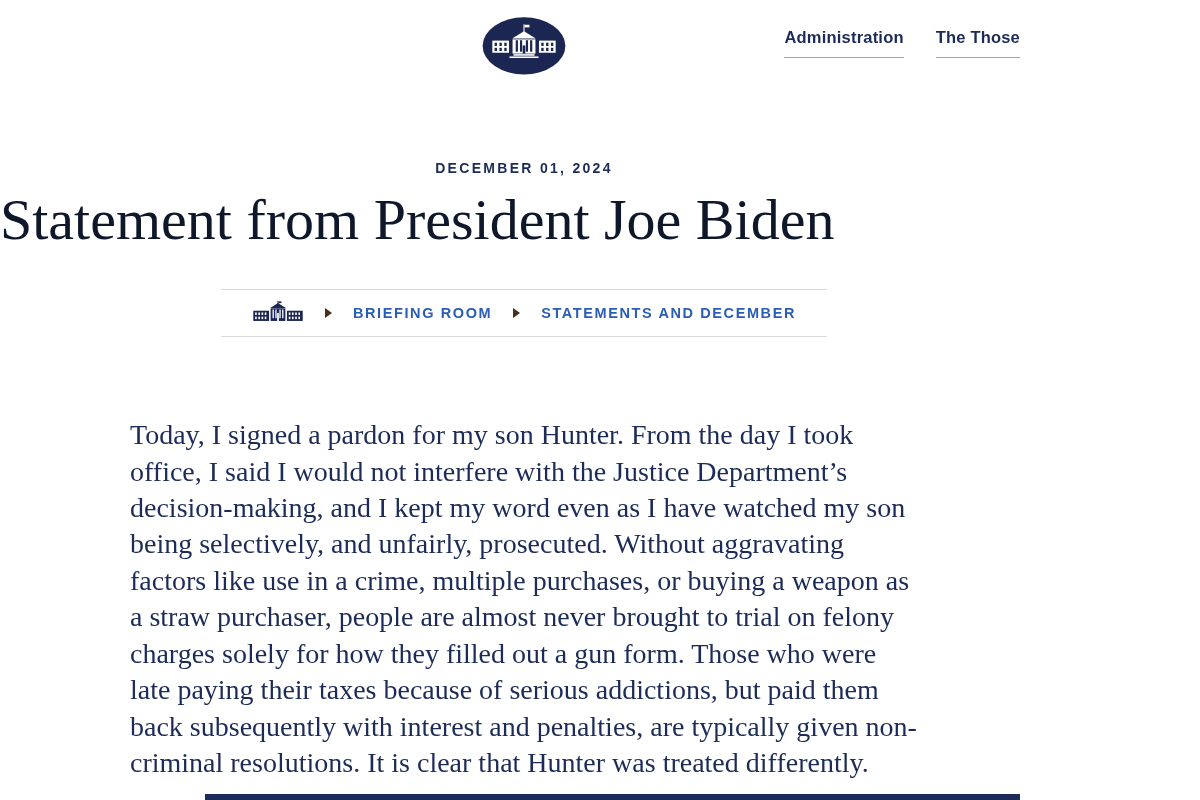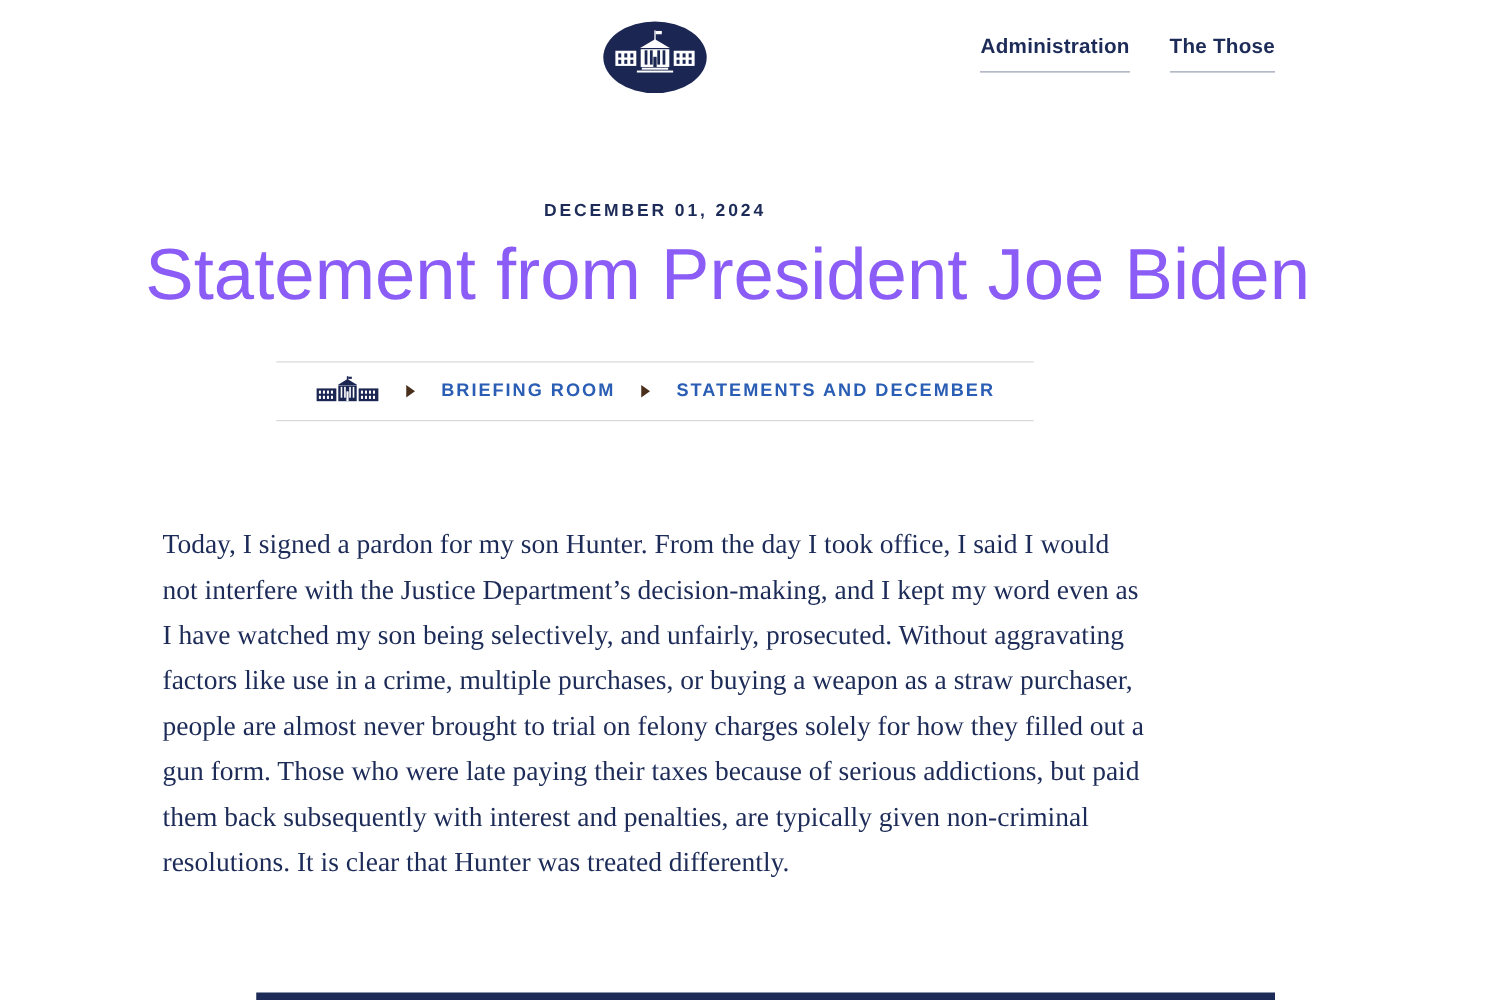--- a/index.html
+++ b/index.html
@@ -27,23 +27,23 @@
     padding-bottom: 10px; border-bottom: 1.5px solid #9aa2b5;
   }
 
   
   .date {
     margin-top: 68px; text-align: center;
     font-size: 14px; font-weight: bold; letter-spacing: 2.3px;
     color: #1c2b57;
   }
   h1.title {
-    margin: 10px 0 0 0; text-align: right;
-    font-family: Liberation Sans, sans-serif; font-weight: normal;
-    font-size: 58px; line-height: 1.16; color: #8b5cf6;
+    margin: 10px 0 0 0; text-align: left;
+    font-family: Liberation Serif, serif; font-weight: normal;
+    font-size: 58px; line-height: 1.16; color: #0f172a;
   }
   .breadcrumb {
     width: 606px; margin: 36px auto 0 auto; height: 46px;
     border-top: 1px solid #d8d9da; border-bottom: 1px solid #d8d9da;
     display: flex; align-items: center; justify-content: center; gap: 21px;
   }
   .crumb-home { width: 52px; height: 27px; display: inline-block; cursor: pointer; }
   .crumb-home svg { display: block; }
   .chev {
     width: 0; height: 0; display: inline-block;
@@ -52,21 +52,21 @@
     border-bottom: 5.5px solid transparent;
   }
   .crumb-link {
     font-size: 14.5px; font-weight: bold; letter-spacing: 1.6px;
     color: #2a5db4; text-decoration: none; cursor: pointer;
   }
 
   .body-text {
     width: 788px; margin: 80px auto 0 auto;
     font-family: "Liberation Serif", serif;
-    font-size: 22px; line-height: 36.4px; color: #1c2b57;
+    font-size: 28px; line-height: 36.4px; color: #1c2b57;
     text-align: left;
   }
 
   
   .clipped-line {
     position: absolute; left: 205px; width: 815px; height: 6px; bottom: 0;
     background: #1c2b57;
   }
 </style>
 </head>

